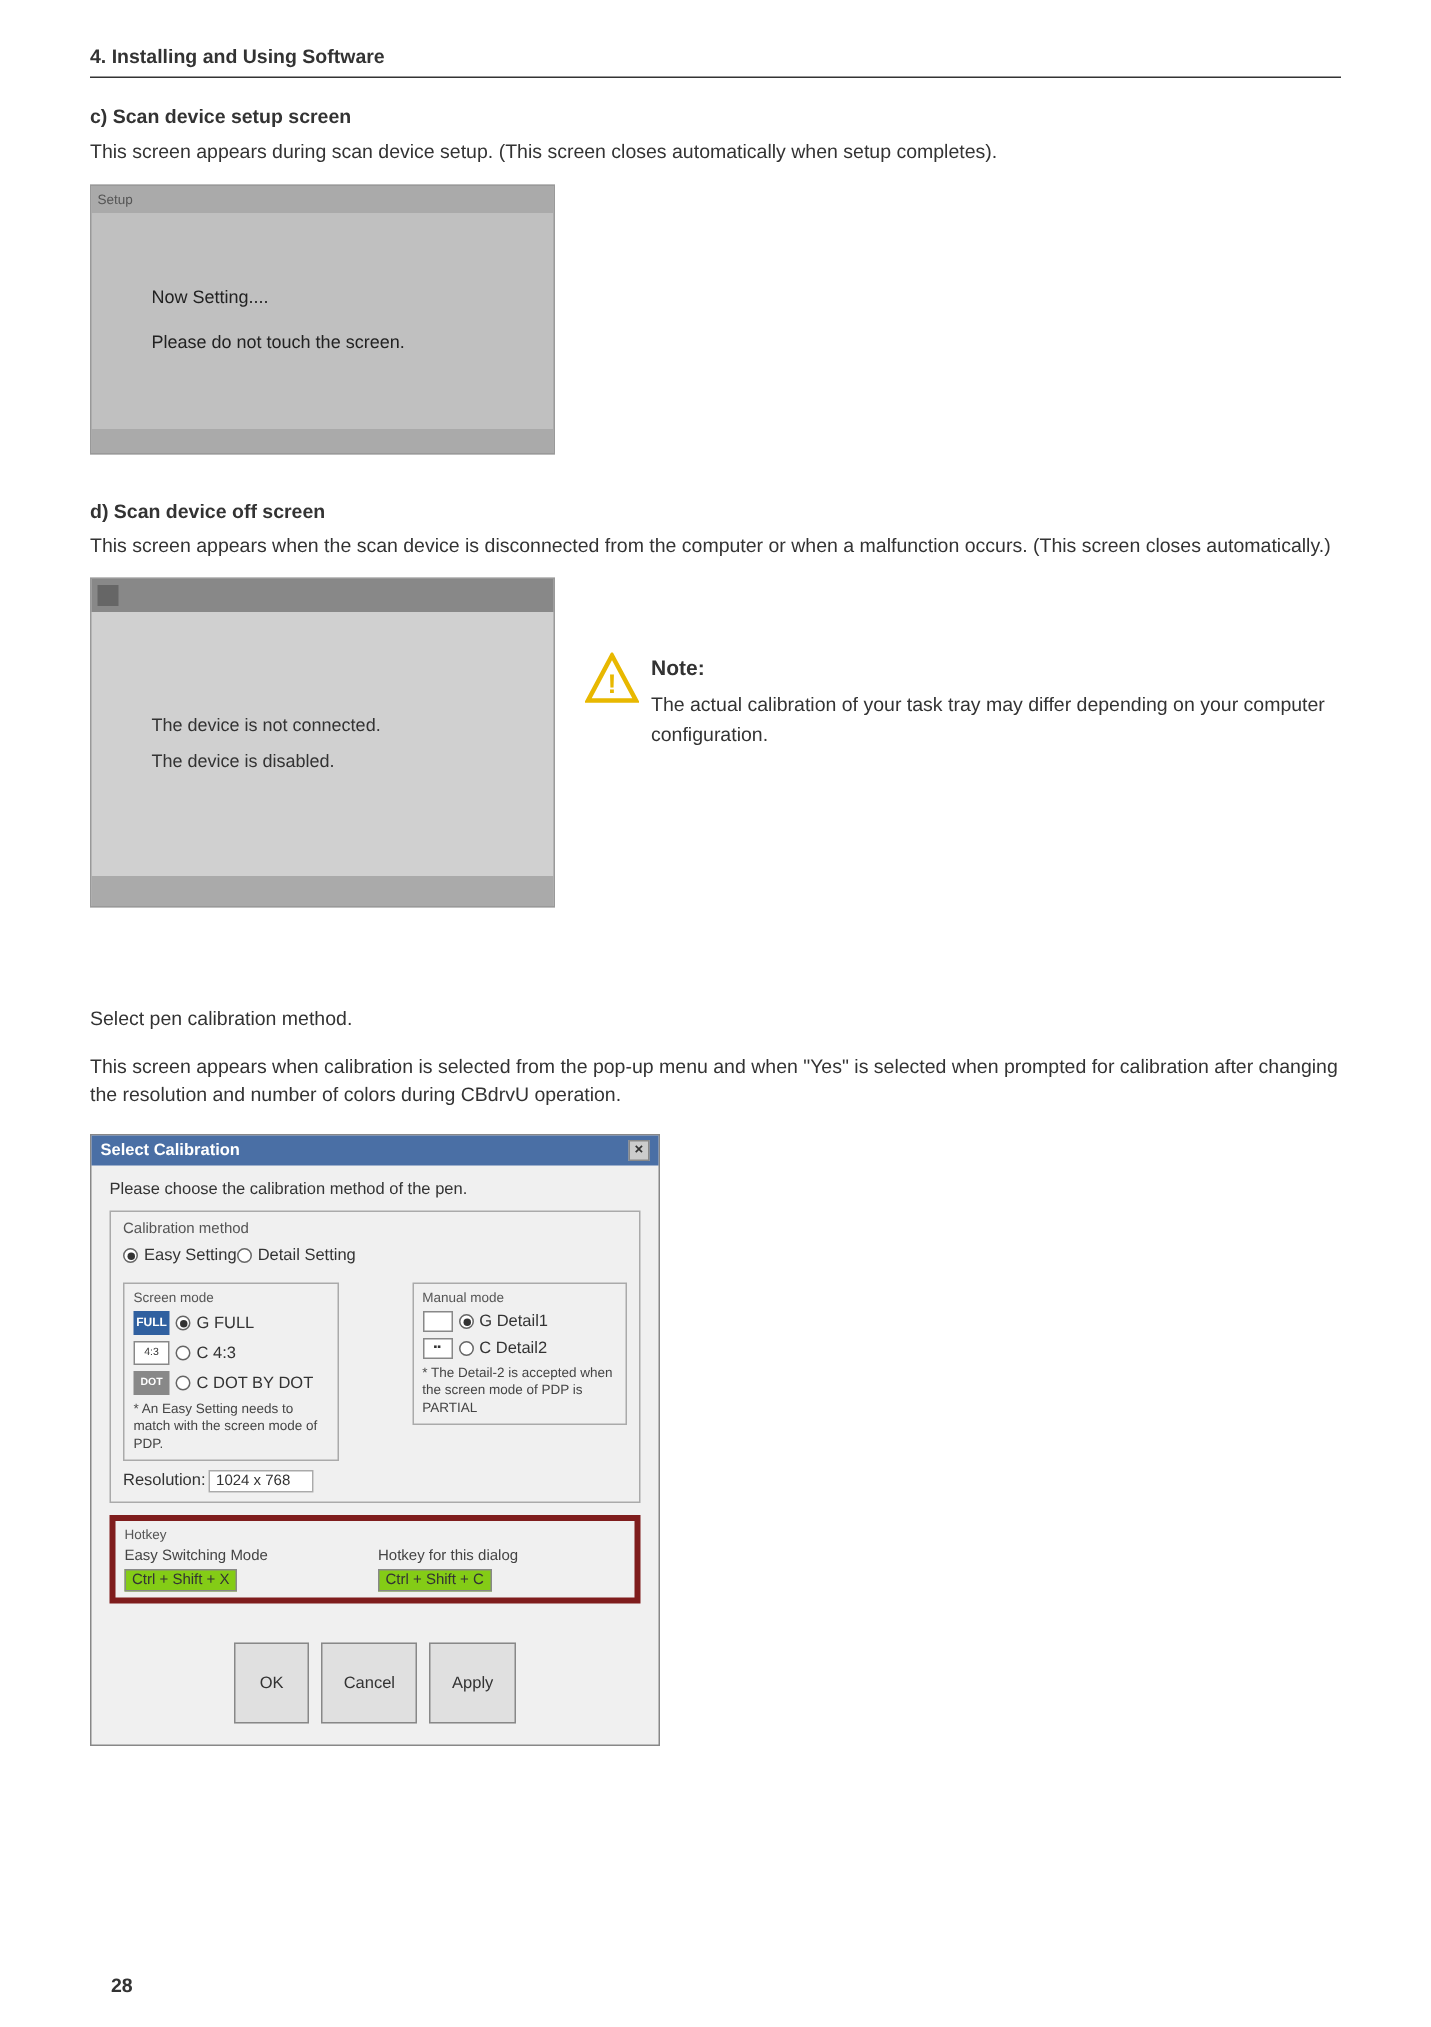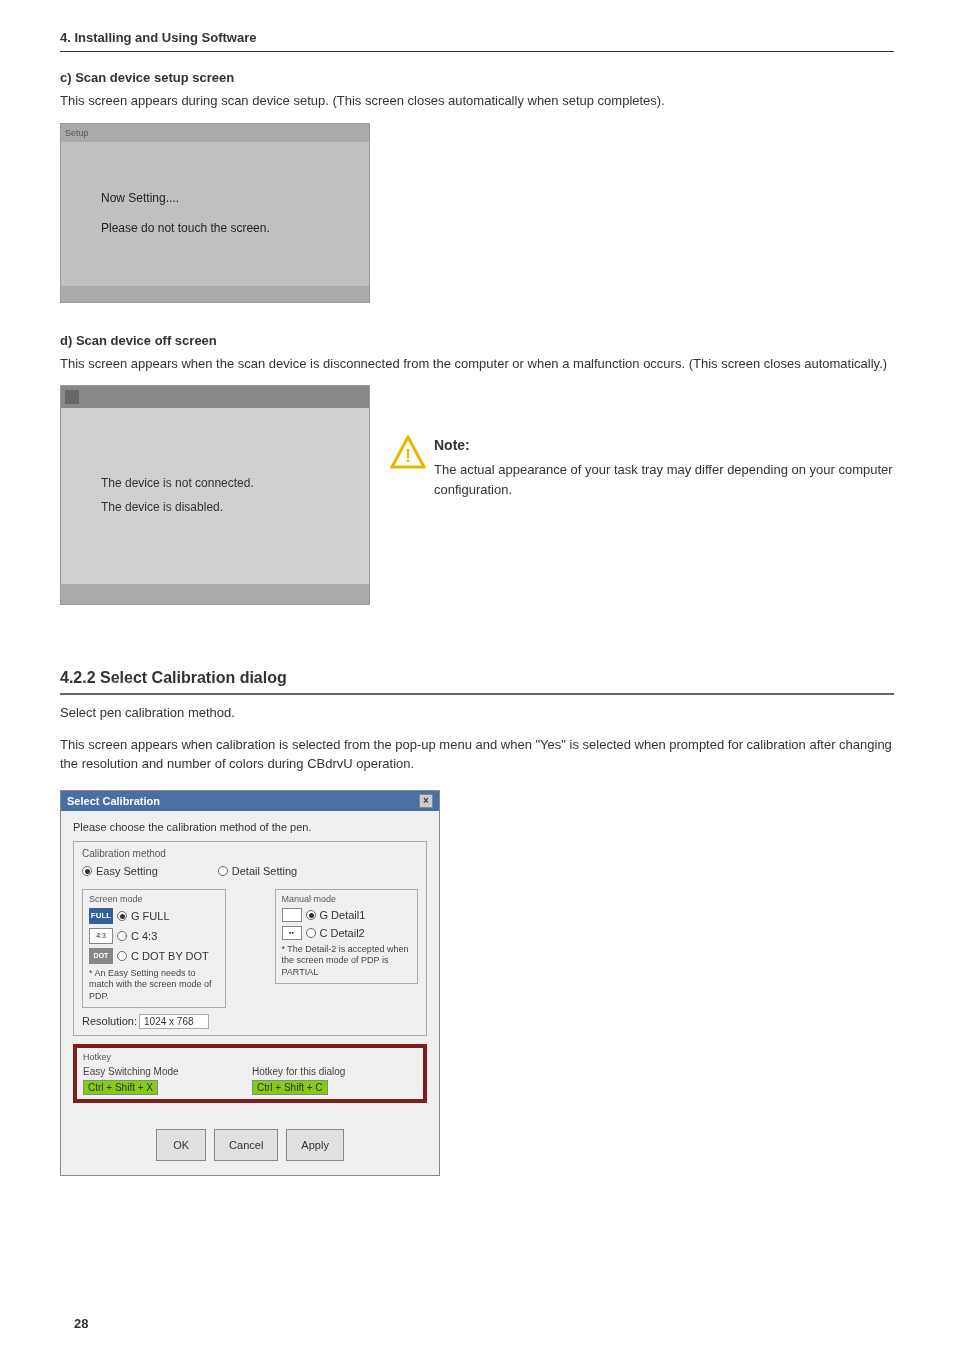--- a/index.html
+++ b/index.html
@@ -340,21 +340,21 @@
       font-size: 10px;
       display: inline-block;
     }
     .dialog-buttons {
       display: flex;
       justify-content: center;
       gap: 8px;
       padding: 6px 0 4px;
     }
     .btn {
-      padding: 9px 14px;
+      padding: 20px 14px;
       font-size: 11px;
       border: 1px solid #888;
       background: #e0e0e0;
       cursor: pointer;
       min-width: 50px;
       text-align: center;
     }
 
     .page-number {
       position: absolute;
@@ -411,46 +411,45 @@
     <div style="display:flex; align-items:flex-start; gap:8px;">
 
       <div>
         <svg width="36" height="36" viewBox="0 0 36 36">
           <polygon points="18,2 34,32 2,32" fill="none" stroke="#e8b800" stroke-width="3"></polygon>
           <text x="18" y="27" text-anchor="middle" font-size="18" font-weight="bold" fill="#e8b800">!</text>
         </svg>
       </div>
       <div class="note-content">
         <div class="note-title">Note:</div>
-        <div>The actual appearance of your task tray may differ depending on your computer configuration.</div>
+        <div>The actual calibration of your task tray may differ depending on your computer configuration.</div>
       </div>
     </div>
   </div>
 </div>
 
 <div class="section-gap">
-  <div class="section-422-title">4.2.2  Select Calibration dialog</div>
   <div class="description">Select pen calibration method.</div>
   <div class="description">This screen appears when calibration is selected from the pop-up menu and when "Yes" is selected when prompted for calibration after changing the resolution and number of colors during CBdrvU operation.</div>
 
   <div class="dialog-wrapper">
     <div class="dialog">
 
       <div class="dialog-titlebar">
         <span>Select Calibration</span>
         <div class="close-btn">×</div>
       </div>
 
       <div class="dialog-body">
         <div class="dialog-intro">Please choose the calibration method of the pen.</div>
 
         <div class="calibration-method-box">
           <div class="calibration-method-label">Calibration method</div>
 
-          <div style="display:flex; gap:60px; margin-bottom:8px;">
+          <div style="display:flex; margin-bottom:8px;">
             <div class="radio-row">
               <div class="radio-input selected"></div>
               <span>Easy Setting</span>
             </div>
             <div class="radio-row">
               <div class="radio-input"></div>
               <span>Detail Setting</span>
             </div>
           </div>
 

